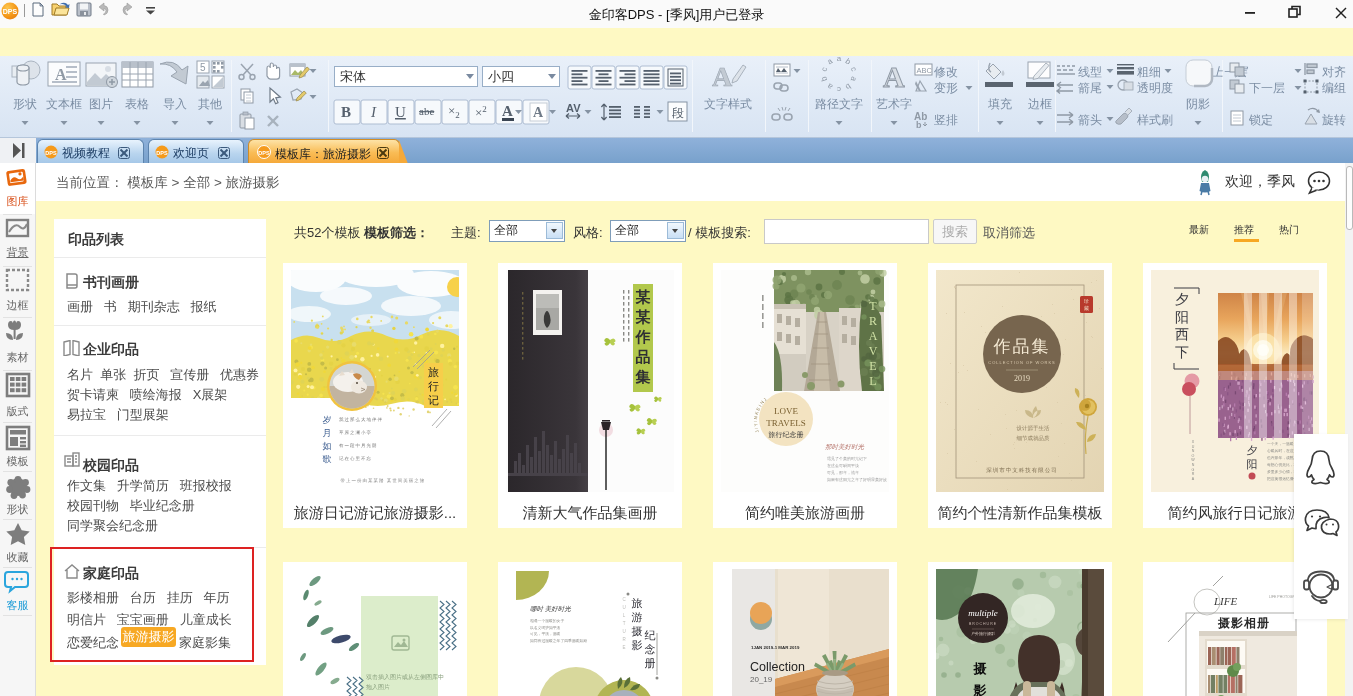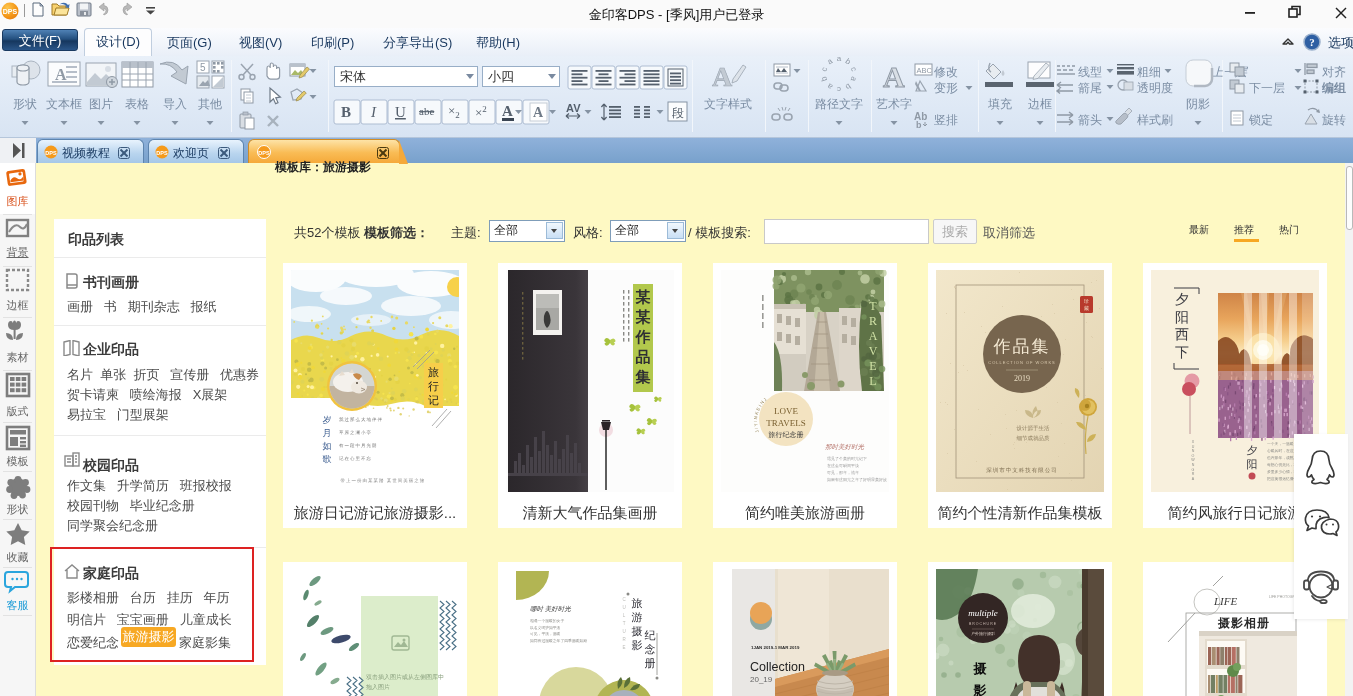--- a/index.html
+++ b/index.html
@@ -103,36 +103,20 @@
         <rect x="51" y="9" width="8" height="8"></rect>
         <path d="M54 9 v-2.5 h8 v8 h-2.5"></path>
       </g>
       <g stroke="#222" stroke-width="1.4">
         <line x1="98" y1="8" x2="108" y2="18"></line>
         <line x1="108" y1="8" x2="98" y2="18"></line>
       </g>
     </svg>
   </div>
 
-  <div class="abs" id="menubar">
-    <div id="filebtn">文件(F)</div>
-    <div id="designtab">设计(D)</div>
-    <div class="menuitem" style="left:167px;">页面(G)</div>
-    <div class="menuitem" style="left:239px;">视图(V)</div>
-    <div class="menuitem" style="left:311px;">印刷(P)</div>
-    <div class="menuitem" style="left:383px;">分享导出(S)</div>
-    <div class="menuitem" style="left:476px;">帮助(H)</div>
-    <svg style="position:absolute;left:1280px;top:5px;" width="73" height="18" viewBox="0 0 73 18">
-      <path d="M3 11 l5 -5 l5 5 l-3.5 0 l-1.5 -1.8 l-1.5 1.8 z" fill="none" stroke="#333" stroke-width="1.4" stroke-linejoin="round"></path>
-      <circle cx="32" cy="9" r="8" fill="#2e5fa3"></circle>
-      <circle cx="32" cy="9" r="8" fill="none" stroke="#9ab0cc" stroke-width="1.5"></circle>
-      <text x="32" y="13" font-size="11" font-weight="bold" fill="#fff" text-anchor="middle" font-family="Liberation Serif">?</text>
-      <text x="48" y="13.5" font-size="13" fill="#17365d" font-family="Liberation Sans">选项</text>
-    </svg>
-  </div>
 
   <div class="abs" id="ribbon">
     <div class="rsep" style="left:231px;"></div>
     <div class="rsep" style="left:328px;"></div>
     <div class="rsep" style="left:692px;"></div>
     <div class="rsep" style="left:765px;"></div>
     <div class="rsep" style="left:808px;"></div>
     <div class="rsep" style="left:871px;"></div>
     <div class="rsep" style="left:978px;"></div>
     <div class="rsep" style="left:1055px;"></div>
@@ -155,21 +139,21 @@
     <div class="minirow" style="left:1078px;top:8px;">线型</div>
     <div class="minirow" style="left:1078px;top:24px;">箭尾</div>
     <div class="minirow" style="left:1078px;top:56px;">箭头</div>
     <div class="minirow" style="left:1137px;top:8px;">粗细</div>
     <div class="minirow" style="left:1137px;top:24px;">透明度</div>
     <div class="minirow" style="left:1137px;top:56px;">样式刷</div>
     <div class="minirow" style="left:1211px;top:8px;font-style:italic;">上一层</div>
     <div class="minirow" style="left:1249px;top:24px;">下一层</div>
     <div class="minirow" style="left:1249px;top:56px;">锁定</div>
     <div class="minirow" style="left:1322px;top:8px;">对齐</div>
-    <div class="minirow" style="left:1322px;top:24px;font-weight:bold;">编组</div>
+    <div class="minirow" style="left:1322px;top:24px;">编组</div>
     <div class="minirow" style="left:1322px;top:56px;">旋转</div>
 
     <div class="abs" style="left:334px;top:10px;width:144px;height:21px;background:#fff;border:1px solid #98aec7;font-size:13px;color:#333;line-height:19px;padding-left:5px;">宋体<svg style="position:absolute;right:3px;top:7px;" width="8" height="5">
           <path d="M0 0 h8 l-4 5 z" fill="#7a8aa0"></path>
         </svg></div>
     <div class="abs" style="left:482px;top:10px;width:78px;height:21px;background:#fff;border:1px solid #98aec7;font-size:13px;color:#333;line-height:19px;padding-left:5px;">小四<svg style="position:absolute;right:3px;top:7px;" width="8" height="5">
           <path d="M0 0 h8 l-4 5 z" fill="#7a8aa0"></path>
         </svg></div>
     <svg class="abs" style="left:0;top:0;" width="1353" height="82" viewBox="0 0 1353 82" id="ribsvg">
 <circle cx="31" cy="14" r="9" fill="#dde3ea" stroke="#aab4c0" stroke-width="1"></circle>
@@ -458,32 +442,50 @@
             <line x1="2" y1="2" x2="9" y2="9"></line>
             <line x1="9" y1="2" x2="2" y2="9"></line>
           </g>
         </svg>
     </div>
     <div class="dtab" style="left:248px;width:152px;background:linear-gradient(#fde3a7,#f9bc55 55%,#f5a93a);border:1px solid #d08c26;border-bottom:none;color:#222;">
       <svg style="position:absolute;left:8px;top:5px;" width="14" height="14">
           <circle cx="7" cy="7" r="6.5" fill="#f59a1b" stroke="#fff" stroke-width="1"></circle>
           <text x="7" y="9.5" font-size="5.5" fill="#fff" text-anchor="middle" font-weight="bold">DPS</text>
         </svg>
-      <span style="position:absolute;left:26px;top:19px;font-weight:bold;">模板库：旅游摄影</span>
+      <span style="position:absolute;left:26px;top:6px;">模板库：旅游摄影</span>
       <svg style="position:absolute;left:128px;top:7px;" width="12" height="12">
           <rect x="0.5" y="0.5" width="11" height="11" rx="2" fill="none" stroke="#4a3a10" stroke-width="1"></rect>
           <g transform="translate(0.5,0.5)" stroke="#4a3a10" stroke-width="2">
             <line x1="2" y1="2" x2="9" y2="9"></line>
             <line x1="9" y1="2" x2="2" y2="9"></line>
           </g>
         </svg>
       <div style="position:absolute;right:-9px;top:0;width:0;height:0;border-left:9px solid #f5a93a;border-top:24px solid transparent;"></div>
     </div>
   </div>
 
+  <div class="abs" id="crumb">
+    <div class="abs" id="crumbtext">当前位置： 模板库 &gt; 全部 &gt; 旅游摄影</div>
+    <svg class="abs" style="left:1156px;top:6px;" width="26" height="28" viewBox="0 0 26 28">
+      <path d="M13 1 q4 2 4 7 l-1 5 h-6 l-1 -5 q0 -5 4 -7 z" fill="#2e8a70"></path>
+      <circle cx="13" cy="10" r="3.2" fill="#e8f0f4"></circle>
+      <path d="M9 14 h8 l1.5 8 q-5.5 3 -11 0 z" fill="#4a7ba6"></path>
+      <path d="M10 22 l-1 4 M16 22 l1 4" stroke="#4a7ba6" stroke-width="1.5"></path>
+    </svg>
+    <div class="abs" id="welcome" style="left:1189px;">欢迎，季风</div>
+    <svg class="abs" style="left:1268px;top:5px;" width="30" height="30" viewBox="0 0 30 30">
+      <ellipse cx="15" cy="13" rx="10.5" ry="9" fill="none" stroke="#333" stroke-width="1.5"></ellipse>
+      <path d="M8 20 l-2.5 5 l7 -2.8" fill="#fff" stroke="#333" stroke-width="1.6"></path>
+      <path d="M8.2 20.5 l7 0" stroke="#fff" stroke-width="2"></path>
+      <circle cx="10.5" cy="13" r="1.3" fill="#333"></circle>
+        <circle cx="15" cy="13" r="1.3" fill="#333"></circle>
+        <circle cx="19.5" cy="13" r="1.3" fill="#333"></circle>
+    </svg>
+  </div>
 
   <div class="abs" id="rail">
     <div style="position:absolute;left:0;top:0;width:35px;height:51px;background:#fff;"></div>
     <svg class="abs" style="left:0;top:0;" width="36" height="533" viewBox="0 0 36 533">
 
       <g transform="translate(7,5)">
         <rect x="0" y="2" width="19" height="15" rx="2.5" fill="#e8680e" transform="rotate(-8 9 10)"></rect>
         <rect x="2.6" y="4.6" width="13.8" height="9.8" rx="1" fill="#fff" transform="rotate(-8 9 10)"></rect>
         <path d="M3 12 q3.5 -5 7 -1.5 q3 2.8 6.5 -1 l0 4 l-13.5 0 z" fill="#e8680e" transform="rotate(-8 9 10)"></path>
         <circle cx="13.5" cy="6.5" r="1.6" fill="#e8680e" transform="rotate(-8 9 10)"></circle>

